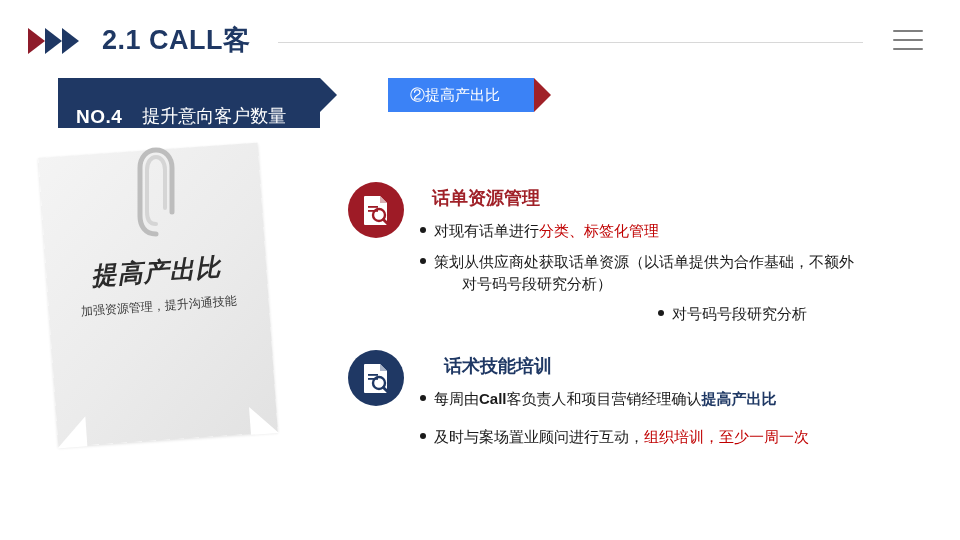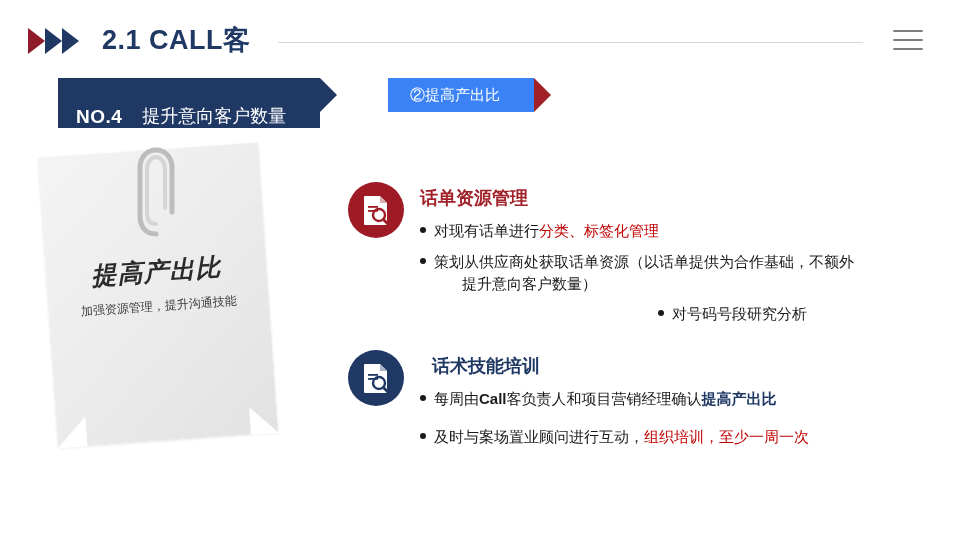--- a/index.html
+++ b/index.html
@@ -224,21 +224,21 @@
     border-radius: 50%;
     display: flex;
     align-items: center;
     justify-content: center;
   }
   .sec-icon.red { background: #9e1b26; }
   .sec-icon.navy { background: #1f3864; }
 
   .sec-heading {
     position: absolute;
-    left: 72px;
+    left: 84px;
     top: 4px;
     font-size: 18px;
     font-weight: bold;
     white-space: nowrap;
   }
   .sec-heading.red { color: #a02128; }
   .sec-heading.navy { color: #1f3864; margin-left: 12px; }
 
   .bullets {
     position: absolute;
@@ -321,21 +321,21 @@
       <circle cx="17" cy="20" r="6" fill="none" stroke="#9e1b26" stroke-width="2.4"></circle>
       <line x1="21.4" y1="24.4" x2="26" y2="29" stroke="#9e1b26" stroke-width="2.8" stroke-linecap="round"></line>
     </svg>
   </div>
   <div class="sec-heading red">话单资源管理</div>
   <div class="bullets">
     <div class="bullet">
       <span>对现有话单进行</span><span class="accent-red">分类、标签化管理</span>
     </div>
     <div class="bullet">
-      <span>策划从供应商处获取话单资源（以话单提供为合作基础，不额外</span><span class="cont">提升意向客户数量）</span>
+      <span>策划从供应商处获取话单资源（以话单提供为合作基础，不额外</span><span class="cont">对号码号段研究分析）</span>
     </div>
     <div class="bullet indent">
       <span>对号码号段研究分析</span>
     </div>
   </div>
 </div>
 
 <div class="section sec2">
   <div class="sec-icon navy">
     <svg width="28" height="30" viewBox="0 0 28 30">

